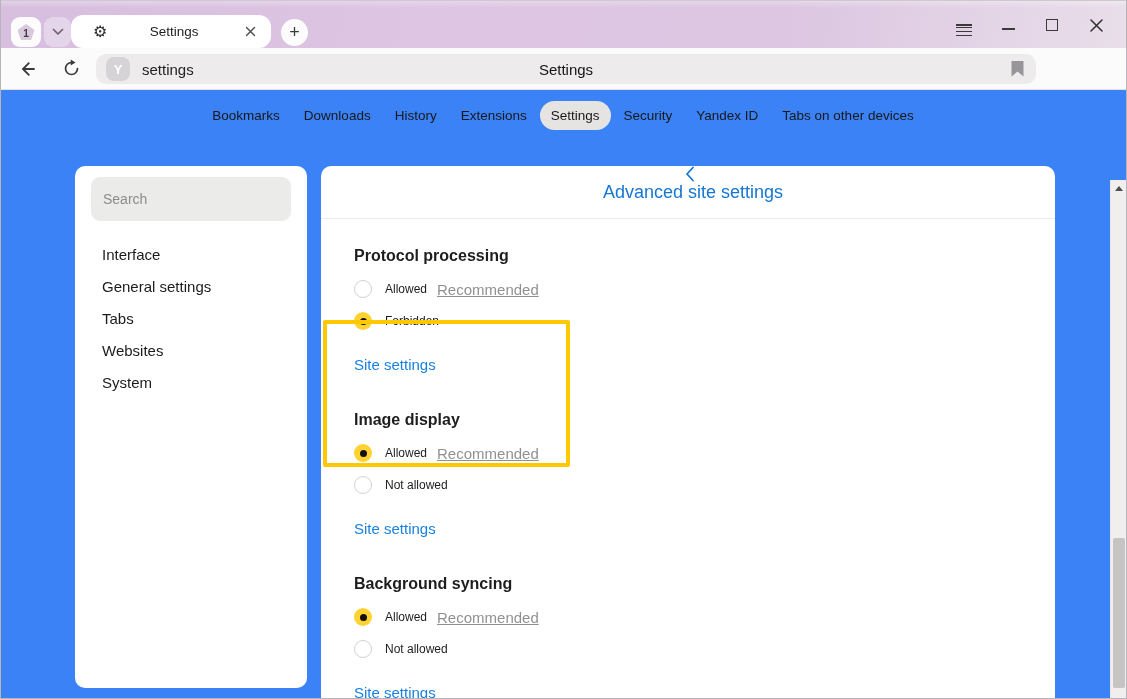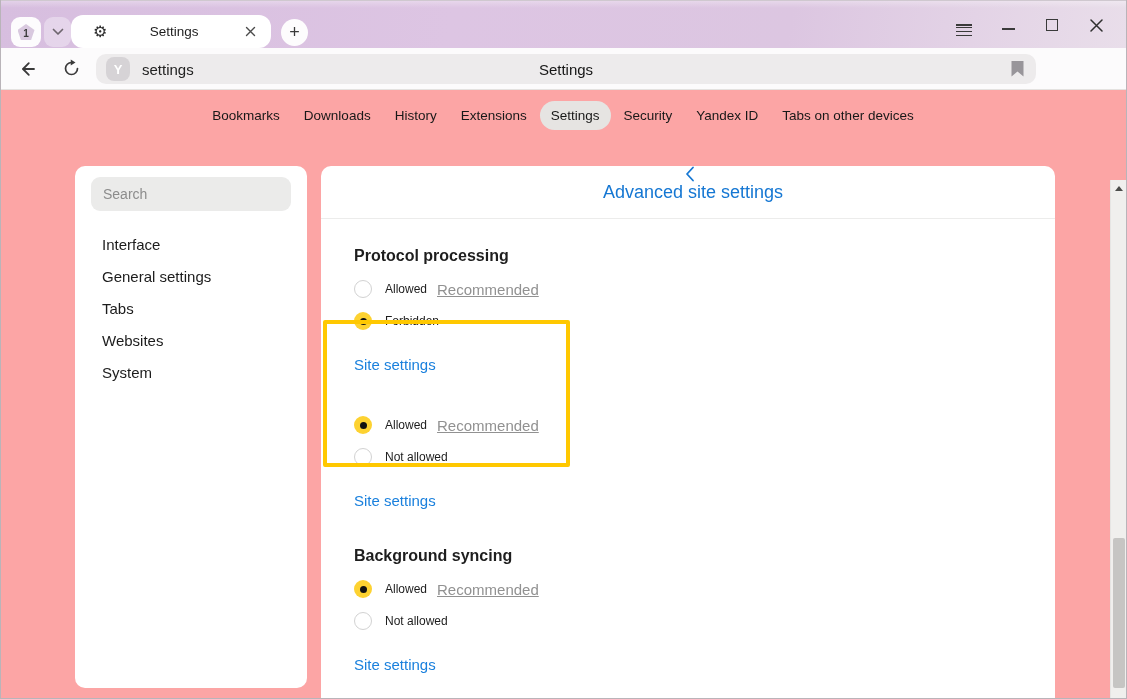--- a/index.html
+++ b/index.html
@@ -44,29 +44,29 @@
     border-radius:10px; display:flex; align-items:center; padding:0 10px; }
   .site-badge { width:24px; height:24px; border-radius:8px; background:#d6d3d6; color:#ffffff;
     font-weight:700; font-size:13px; display:flex; align-items:center; justify-content:center; }
   .url-text { margin-left:12px; font-size:15px; color:#232323; }
   .addr-title { position:absolute; left:0; right:0; text-align:center; font-size:15px; color:#161616; }
   .addr-bookmark { position:absolute; right:12px; top:7px; }
   .toolbar-right { position:absolute; right:8px; top:48px; height:42px; display:flex; align-items:center; }
   .vdivider { width:1px; height:20px; background:#dbd9db; }
 
   
-  .content { position:absolute; left:0; top:90px; width:1127px; height:608px; background:#fca5a5; }
+  .content { position:absolute; left:0; top:90px; width:1127px; height:608px; background:#3b82f6; }
   .nav-tabs { position:absolute; left:0; top:0; width:1110px; height:50px;
     display:flex; align-items:center; justify-content:center; transform:translateX(7px); }
   .nav-item { font-size:13.5px; color:#181818; padding:7px 11px; border-radius:16px; margin:0 1px; white-space:nowrap; }
   .nav-item.active { background:#e6e4e2; }
 
   .sidebar-card { position:absolute; left:74px; top:76px; width:232px; height:522px;
     background:#ffffff; border-radius:10px; }
-  .search-input { display:block; margin:11px 16px 0 16px; width:200px; height:34px; background:#ebebea;
+  .search-input { display:block; margin:11px 16px 0 16px; width:200px; height:44px; background:#ebebea;
     border:none; border-radius:9px; padding:0 12px; font-size:14px; color:#222;
     font-family:"Liberation Sans", sans-serif; outline:none; }
   .search-input::placeholder { color:#8c8c8c; }
   .side-list { margin-top:17px; }
   .side-item { height:32px; display:flex; align-items:center; padding-left:27px; font-size:15px; color:#1c1c1c; }
 
   .main-card { position:absolute; left:320px; top:76px; width:734px; height:532px;
     background:#ffffff; border-radius:10px 10px 0 0; }
   .card-header { height:53px; display:flex; align-items:center; padding-left:10px;
     border-bottom:1px solid #ececeb;flex-direction:column; }
@@ -233,20 +233,21 @@
           <div class="option-row">
             <span class="radio selected"></span>
             <span class="option-label">Forbidden</span>
           </div>
           <div class="link-row">
             <span class="site-link">Site settings</span>
           </div>
         </div>
 
         <div class="section">
+          <div class="section-title">Image display</div>
           <div class="option-row">
             <span class="radio selected"></span>
             <span class="option-label">Allowed</span>
             <span class="option-note">Recommended</span>
           </div>
           <div class="option-row">
             <span class="radio"></span>
             <span class="option-label">Not allowed</span>
           </div>
           <div class="link-row">

